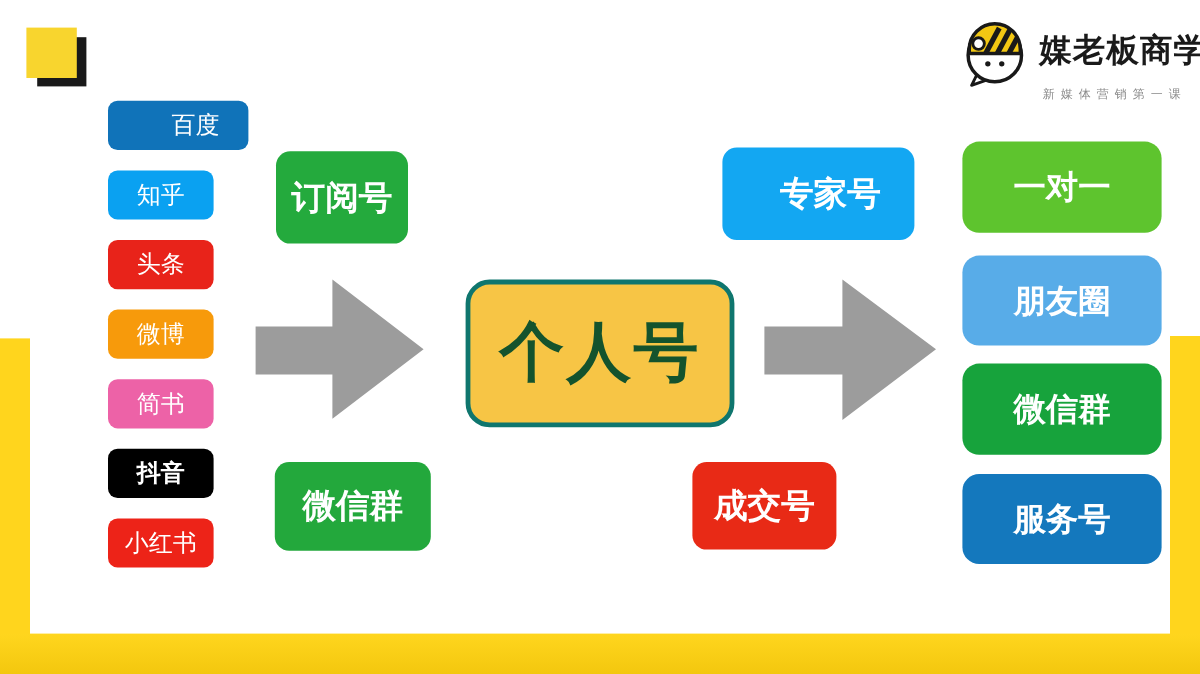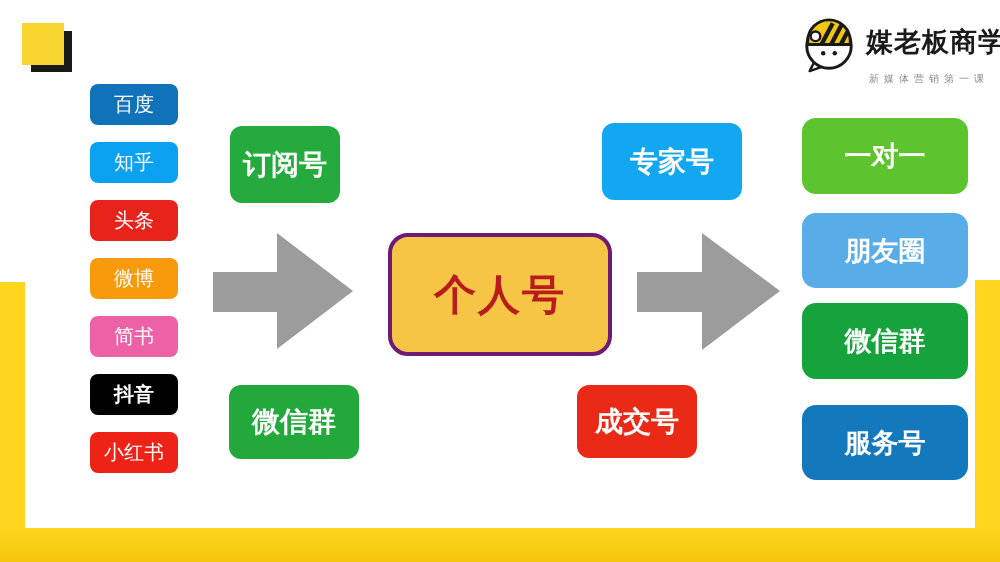--- a/index.html
+++ b/index.html
@@ -20,28 +20,28 @@
     left:90px;width:88px;height:41px;border-radius:8px;color:#ffffff;font-size:20px;
     display:flex;align-items:center;justify-content:center;white-space:nowrap;
   }
   
   .pill{
     border-radius:12px;color:#ffffff;font-weight:bold;font-size:28px;
     display:flex;align-items:center;justify-content:center;white-space:nowrap;
   }
   .pill-subscribe{left:230px;top:126px;width:110px;height:77px;}
   .pill-wegroup-left{left:229px;top:385px;width:130px;height:74px;}
-  .pill-expert{left:602px;top:123px;width:140px;height:77px;}
+  .pill-expert{left:602px;top:123px;width:140px;height:77px;padding-left:20px;}
   .pill-deal{left:577px;top:385px;width:120px;height:73px;}
   
   .center-box{
     left:388px;top:233px;width:224px;height:123px;box-sizing:border-box;
-    border:4px solid #701a75;border-radius:20px;
+    border:4px solid #0f766e;border-radius:20px;
     display:flex;align-items:center;justify-content:center;
-    color:#b91c1c;font-weight:bold;font-size:42px;letter-spacing:2px;white-space:nowrap;
+    color:#14532d;font-weight:bold;font-size:54px;letter-spacing:2px;white-space:nowrap;
   }
   
   .out{
     left:802px;width:166px;border-radius:14px;color:#ffffff;font-weight:bold;font-size:27px;
     display:flex;align-items:center;justify-content:center;white-space:nowrap;
   }
   .out-1{top:118px;height:76px;}
   .out-2{top:213px;height:75px;}
   .out-3{top:303px;height:76px;}
   .out-4{top:395px;height:75px;}
@@ -72,21 +72,21 @@
     <rect x="36" y="6" width="4.5" height="26" fill="#191919" transform="rotate(28 38 18)"></rect>
     <rect x="46" y="6" width="4.5" height="26" fill="#191919" transform="rotate(28 48 18)"></rect>
   </g>
   <circle cx="16" cy="21" r="5" fill="#ffffff" stroke="#191919" stroke-width="2.5"></circle>
   <circle cx="24" cy="38.5" r="2.3" fill="#191919"></circle>
   <circle cx="36" cy="38.5" r="2.3" fill="#191919"></circle>
 </svg>
 <div class="abs brand-name">媒老板商学院</div>
 <div class="abs brand-tagline">新媒体营销第一课</div>
 
-<div class="abs src" style="top: 84px; background: rgb(16, 115, 185);">百度</div>
+<div class="abs src" style="top: 84px; background: rgb(16, 115, 185); padding-left: 29px;">百度</div>
 <div class="abs src" style="top: 142px; background: rgb(10, 161, 241);">知乎</div>
 <div class="abs src" style="top: 200px; background: rgb(232, 35, 26);">头条</div>
 <div class="abs src" style="top: 258px; background: rgb(247, 154, 11);">微博</div>
 <div class="abs src" style="top: 316px; background: rgb(237, 98, 167);">简书</div>
 <div class="abs src" style="top: 374px; background: rgb(0, 0, 0); font-weight: bold;">抖音</div>
 <div class="abs src" style="top: 432px; background: rgb(237, 35, 24);">小红书</div>
 
 <div class="abs pill pill-subscribe" style="background: rgb(36, 170, 61);">订阅号</div>
 <div class="abs pill pill-wegroup-left" style="background: rgb(35, 168, 60);">微信群</div>
 
@@ -96,17 +96,17 @@
 <svg class="abs arrows" viewBox="0 0 1000 562">
   <polygon points="213,272 277,272 277,233 353,291 277,349 277,312 213,312" fill="#9C9C9C"></polygon>
   <polygon points="637,272 702,272 702,233 780,291 702,350 702,312 637,312" fill="#9C9C9C"></polygon>
 </svg>
 
 <div class="abs center-box" style="background:#F7C545">个人号</div>
 
 <div class="abs out out-1" style="background: rgb(94, 196, 46);">一对一</div>
 <div class="abs out out-2" style="background: rgb(88, 172, 232);">朋友圈</div>
 <div class="abs out out-3" style="background: rgb(23, 163, 60);">微信群</div>
-<div class="abs out out-4" style="background: rgb(20, 120, 189); margin-top: 10px;">服务号</div>
+<div class="abs out out-4" style="background: rgb(20, 120, 189);">服务号</div>
 
 <div class="abs frame-left"></div>
 <div class="abs frame-right"></div>
 <div class="abs frame-bottom"></div>
 
 </body></html>

